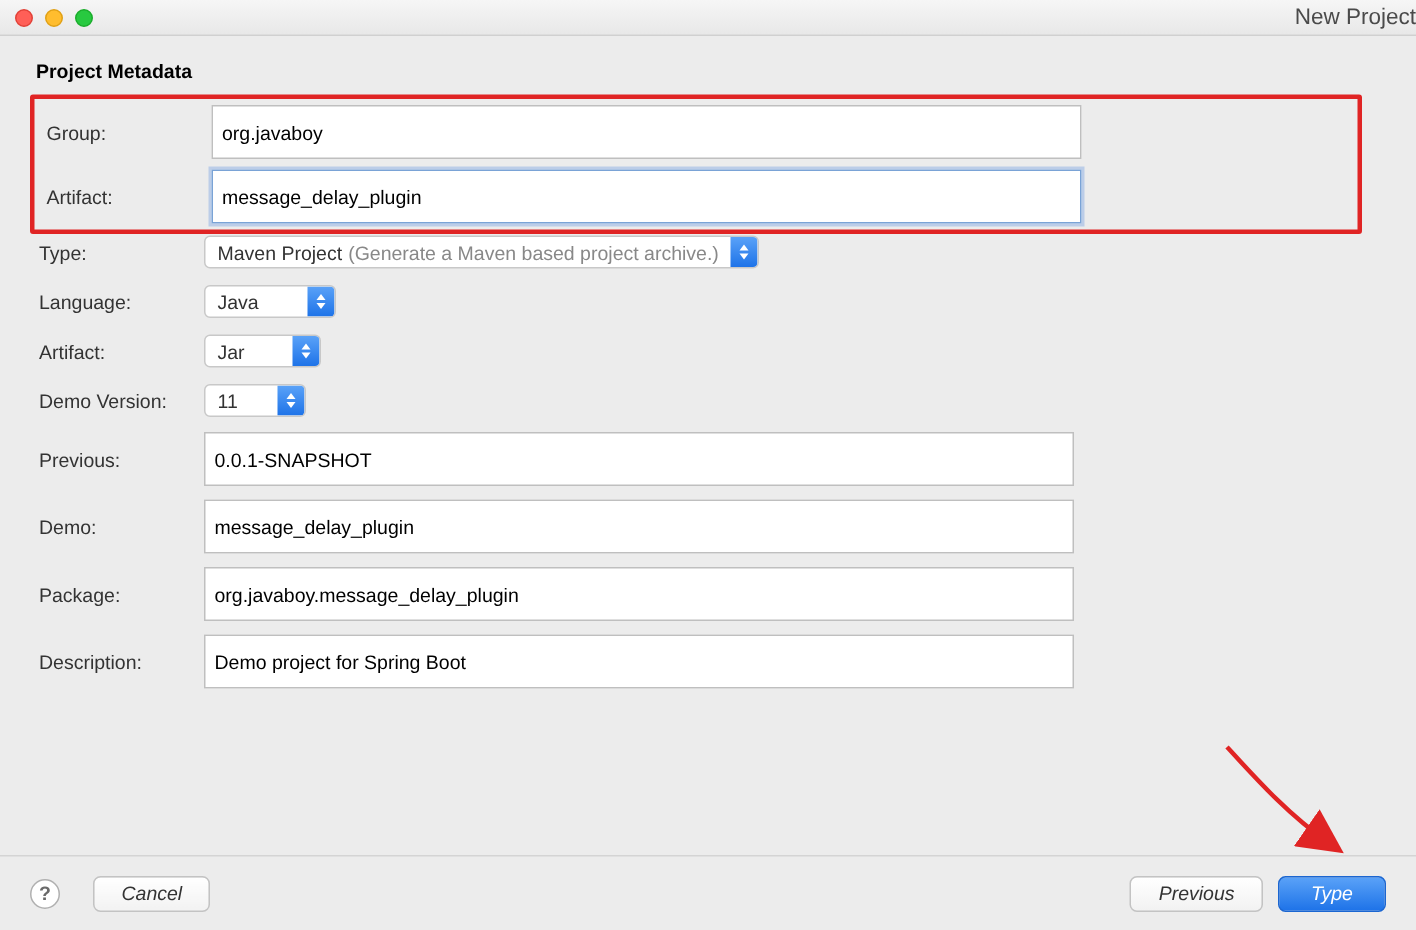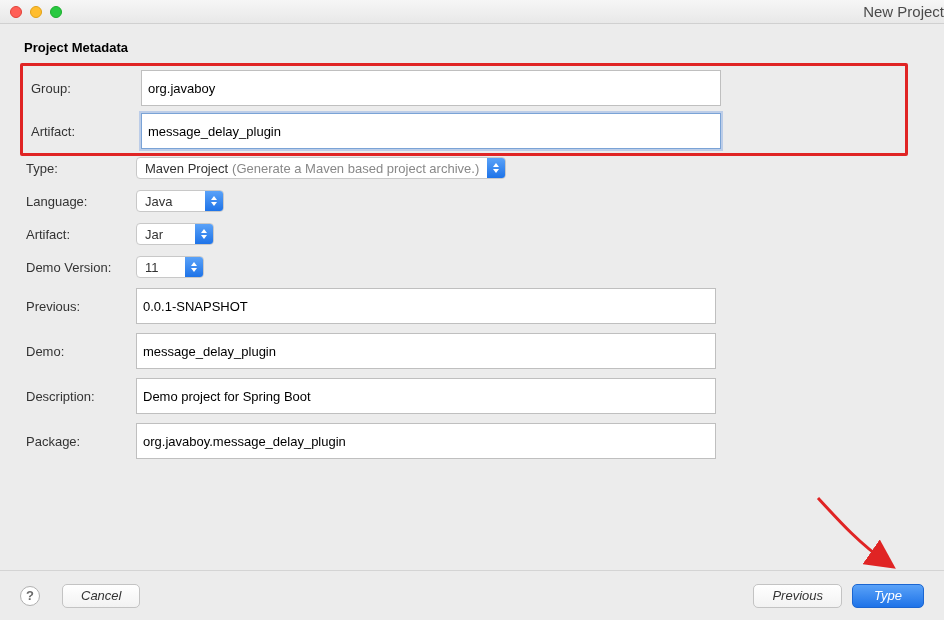--- a/index.html
+++ b/index.html
@@ -256,27 +256,27 @@
     <div class="label">Previous:</div>
     <input type="text" class="text-input" value="0.0.1-SNAPSHOT" style="">
   </div>
 
   <div class="form-row">
     <div class="label">Demo:</div>
     <input type="text" class="text-input" value="message_delay_plugin" style="">
   </div>
 
   <div class="form-row">
+    <div class="label">Package:</div>
+    <input type="text" class="text-input" value="org.javaboy.message_delay_plugin" style="">
+  </div>
+
+  <div class="form-row">
     <div class="label">Description:</div>
     <input type="text" class="text-input" value="Demo project for Spring Boot" style="">
-  </div>
-
-  <div class="form-row">
-    <div class="label">Package:</div>
-    <input type="text" class="text-input" value="org.javaboy.message_delay_plugin" style="">
   </div>
 </div>
 
 <svg class="arrow-annotation" width="90" height="78">
   <defs>
     <marker id="ah" markerWidth="10" markerHeight="10" refX="6" refY="5" orient="auto">
       <path d="M0,0 L10,5 L0,10 Z" fill="#e02424"></path>
     </marker>
   </defs>
   <path d="M8,4 C30,28 50,50 76,68" stroke="#e02424" stroke-width="3" fill="none" marker-end="url(#ah)"></path>

